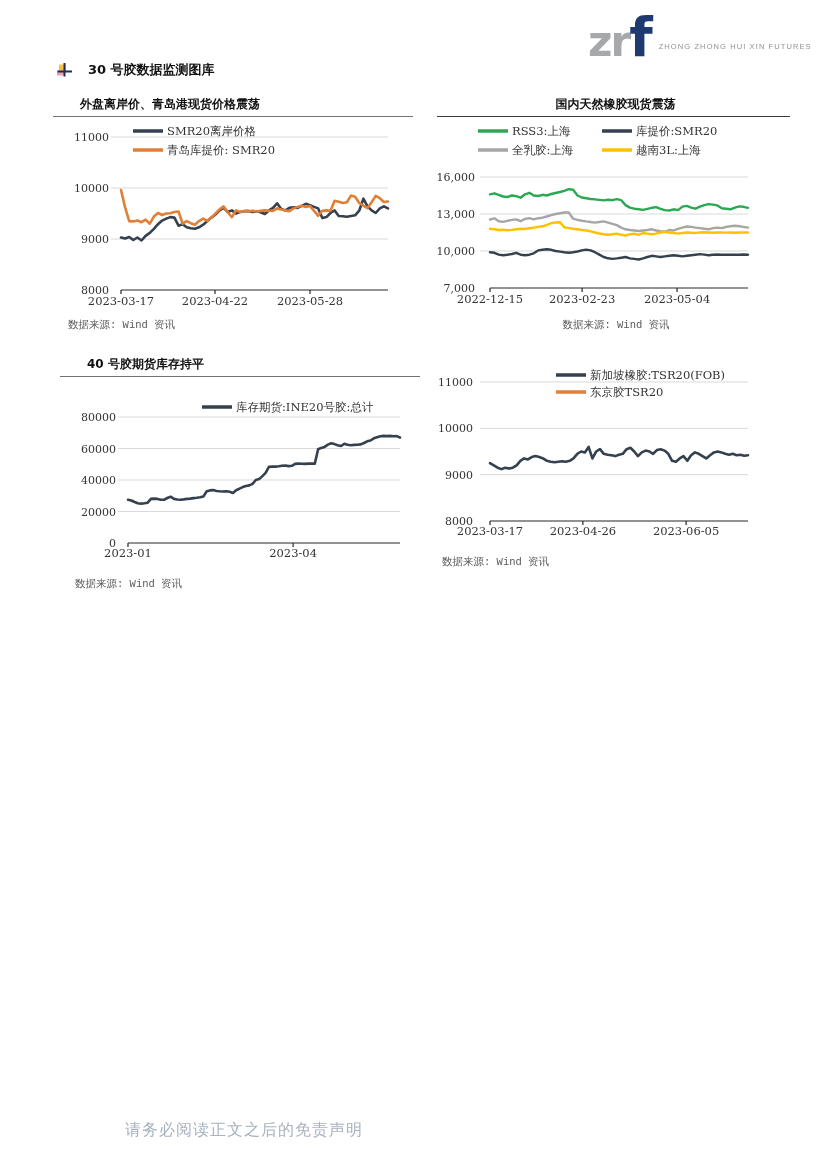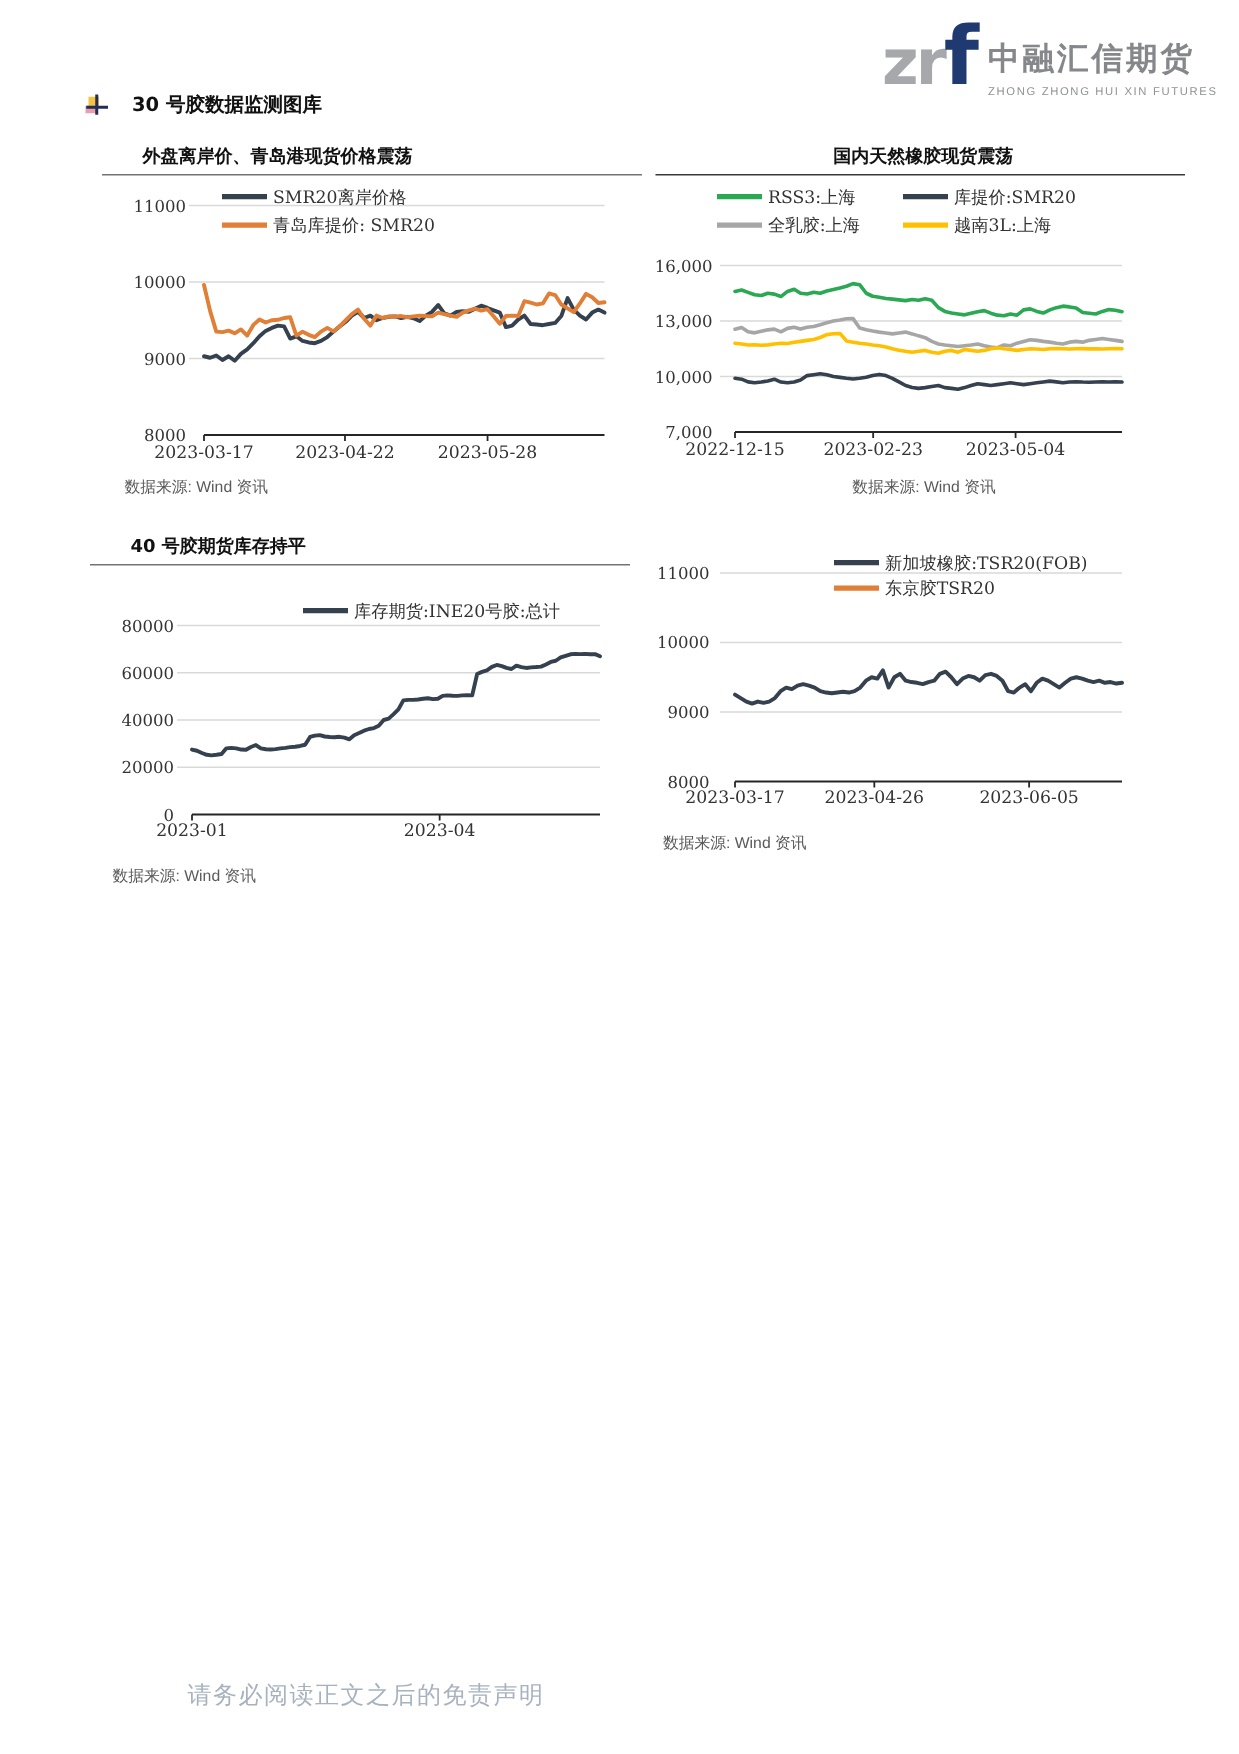--- a/index.html
+++ b/index.html
@@ -15,55 +15,54 @@
   .logo-mark .f  { font-size:54px; color:#1e3a70; }
   .logo-names { margin-left:8px; }
   .logo-names .cn { font-size:21px; color:#85878a; letter-spacing:2px; font-weight:600; }
   .logo-names .en { font-size:7.5px; color:#8f9194; letter-spacing:1.1px; margin-top:3px; }
   
   .section-head { position:absolute; left:56px; top:61px; display:flex; align-items:center; }
   .bullet-icon { width:17px; height:17px; margin-right:15px; }
   .section-title { font-size:13px; font-weight:bold; color:#111; font-family:"DejaVu Sans", sans-serif; }
   
   .chart-block { position:absolute; margin:0; }
-  .chart-block.c1 { left:68px;  top:95px;  width:360px; height:252px; }
+  .chart-block.c1 { left:53px;  top:95px;  width:360px; height:252px; }
   .chart-block.c2 { left:437px; top:95px;  width:353px; height:252px;text-align:center; }
   .chart-block.c3 { left:60px;  top:355px; width:360px; height:250px; }
   .chart-block.c4 { left:437px; top:355px; width:353px; height:250px; }
   .chart-title {
     height:22px; font-size:12px; font-weight:bold; color:#111;
     font-family:"DejaVu Sans", sans-serif; line-height:18px;
   }
   .col-left  .chart-title { padding-left:27px; border-bottom:1px solid #737373; }
   .col-right .chart-title { padding-left:4px;  border-bottom:1px solid #3a3a3a; }
   .chart-svg { display:block; }
   .chart-svg text { font-family:"DejaVu Serif", serif; fill:#333333; }
   .chart-source {
-    font-family:Liberation Sans, sans-serif; font-size:10.5px; color:#595959;
+    font-family:Liberation Mono, monospace; font-size:10.5px; color:#595959;
   }
   .col-left  .chart-source { margin-top:6px;  padding-left:15px; }
   .col-right .chart-source { margin-top:6px;  padding-left:5px; }
   .c3 .chart-source, .c4 .chart-source { margin-top:10px; }
   
   .footer {
     position:absolute; left:125px; top:1120px;
     font-size:16px; color:#a8b2bf; letter-spacing:1px;
   }
 </style>
 </head>
 <body>
 
 <div class="page">
 
   <div class="logo">
     <div class="logo-mark">
       <span class="zr">zr</span><span class="f">f</span>
     </div>
     <div class="logo-names">
-      <div class="cn">中融汇信期货</div>
       <div class="en">ZHONG ZHONG HUI XIN FUTURES</div>
     </div>
   </div>
 
   <div class="section-head">
     <svg class="bullet-icon" viewBox="0 0 17 17">
       <rect x="3" y="2.5" width="7" height="7" fill="#f5c242"></rect>
       <rect x="1" y="8.5" width="7" height="5" fill="#e9a0ac"></rect>
       <line x1="8.5" y1="1" x2="8.5" y2="14.5" stroke="#232c54" stroke-width="2"></line>
       <line x1="1.5" y1="9.5" x2="16" y2="9.5" stroke="#232c54" stroke-width="2"></line>

